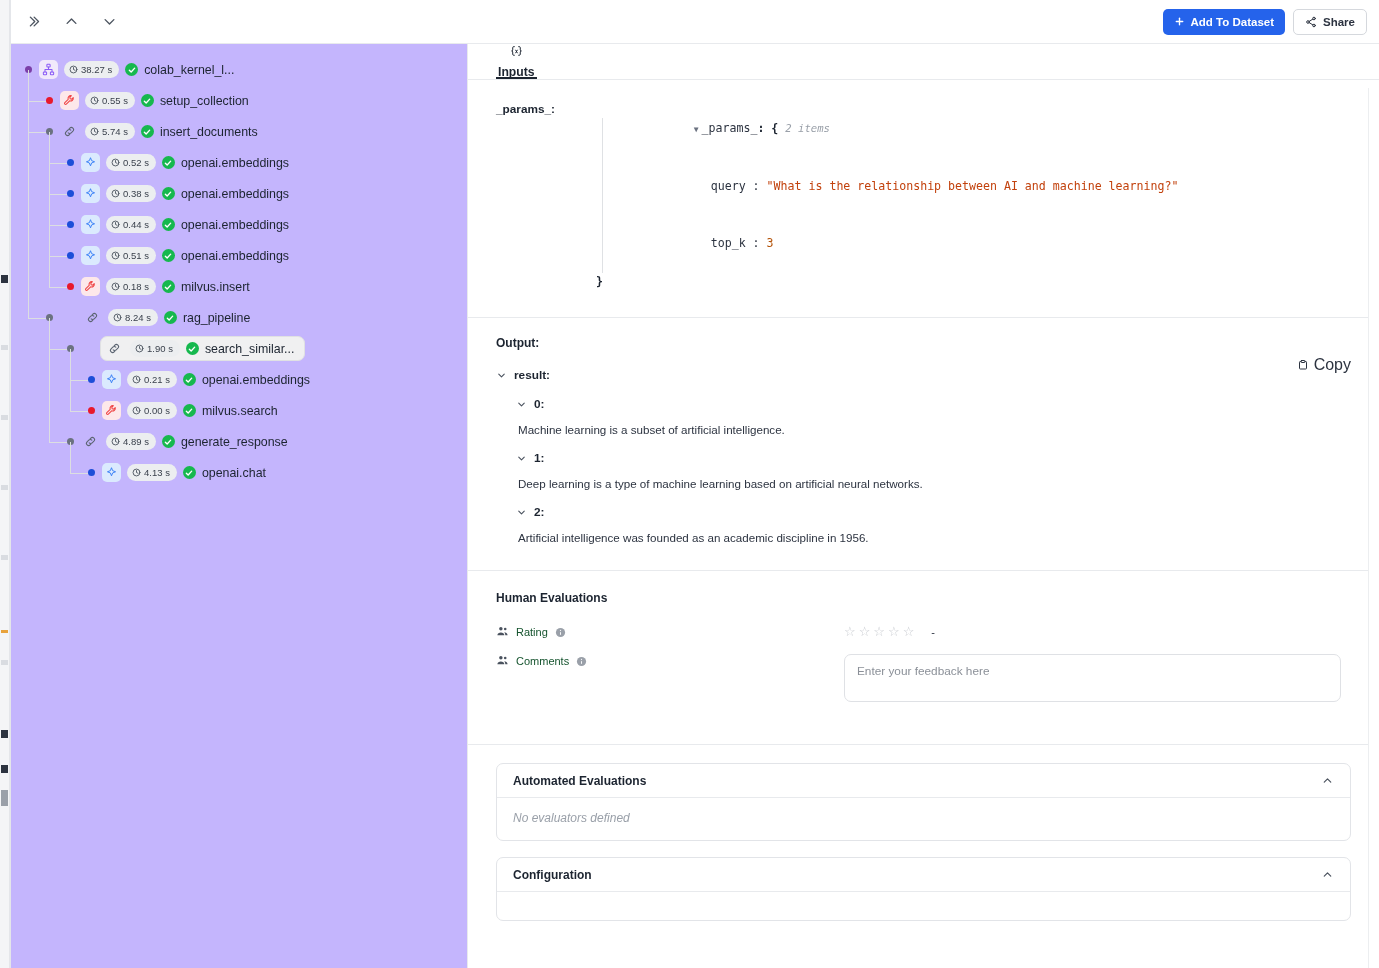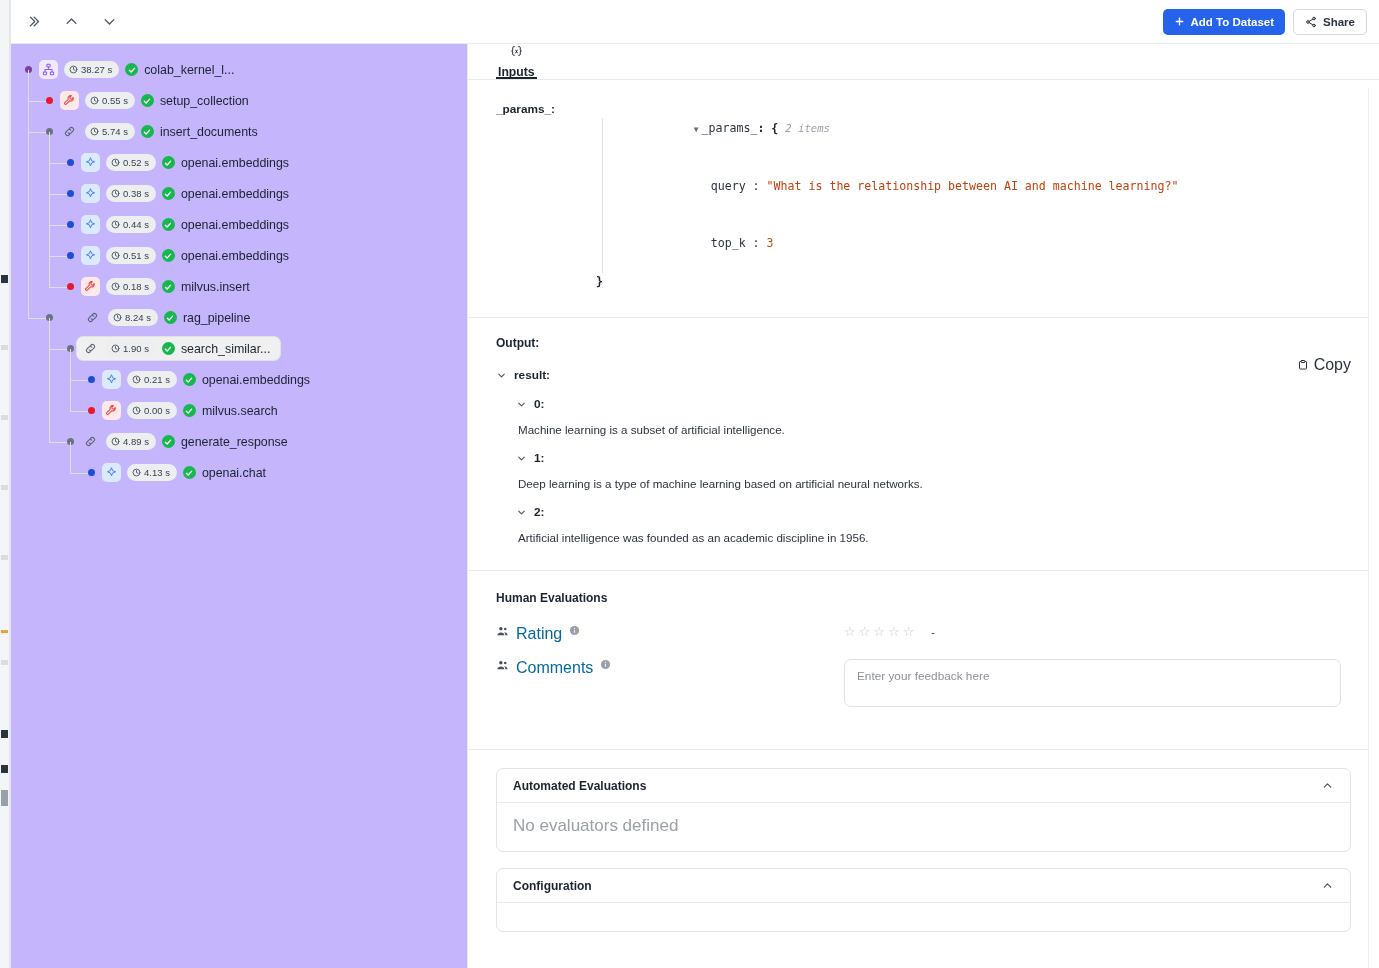--- a/index.html
+++ b/index.html
@@ -152,42 +152,42 @@
   .tree-node { margin-top: 18px; }
   .tn-head { display: flex; align-items: center; gap: 7px; font-size: 11.8px; font-weight: 700; color: #1c2430; cursor: pointer; }
   .tn-children { padding-left: 20px; }
   .tn-item { margin-top: 15px; }
   .tn-val { font-size: 11.6px; color: #2c3340; padding-left: 2px; margin-top: 12px; }
 
   
   .he-block { padding: 20px 28px 26px 28px; border-bottom: 1px solid #e8eaed; }
   .he-title { font-size: 12px; font-weight: 700; color: #1c2430; margin-bottom: 20px; }
   .he-row { display: flex; align-items: flex-start; margin-bottom: 16px; }
-  .he-lbl { width: 348px; flex: 0 0 348px; display: flex; align-items: flex-start; gap: 7px; font-size: 16px; color: #0369a1; font-weight:500; }
+  .he-lbl { width: 348px; flex: 0 0 348px; display: flex; align-items: flex-end; gap: 7px; font-size: 11px; color: #14532d; font-weight:500; }
   .stars { display: flex; align-items: center; gap: 3px; }
   .star { font-size: 13px; color: #c9ccd1; cursor: pointer; line-height: 1; }
   .dash { font-size: 11px; color: #2c3340; margin-left: 14px; }
   .fb-box {
     width: 497px; height: 48px; border: 1px solid #dfe1e5; border-radius: 7px;
     padding: 9px 12px; font-size: 11.8px; color: #1c2430; resize: none; outline: none;
     font-family: "Liberation Sans", sans-serif; background:#fff;
   }
   .fb-box::placeholder { color: #8b9098; }
 
   
   .panels { padding: 18px 28px 0 28px; }
   .panel { border: 1px solid #e2e4e8; border-radius: 7px; margin-bottom: 16px; background: #fff; }
   .panel-head {
     display: flex; align-items: center; height: 34px; padding: 0 16px;
     font-size: 12px; font-weight: 700; color: #1c2430; cursor: pointer;
     border-bottom: 1px solid #e8eaed;
   }
   .panel-caret { margin-left: auto; color: #4a525e; display:flex; }
   .panel-body { padding: 13px 16px 15px 16px; }
-  .empty-note { font-size: 17px; color: #9aa0a9; }
+  .empty-note { font-size: 12px; color: #9aa0a9; font-style: italic; }
 
   
   .rail {
     position: absolute; right: 0; top: 44px; bottom: 0; width: 11px;
     background: #fff; border-left: 1px solid #eceef0; z-index: 5;
   }
   .rail-thumb { position: absolute; left: 2px; top: 2px; width: 7px; height: 560px; border-radius: 4px; background: #fff; }
 
   svg { display: block; }
 </style>
@@ -481,21 +481,21 @@
                 <span>8.24 s</span>
               </span>
               <span class="ok-dot">
                 <svg width="8" height="8" viewBox="0 0 24 24" fill="none" stroke="#fff" stroke-width="4" stroke-linecap="round" stroke-linejoin="round">
                   <polyline points="4 12.5 9.5 18 20 6.5"></polyline>
                 </svg>
               </span>
               <span class="row-label">rag_pipeline</span>
             </div>
           </div>
-          <div class="row selected" style="padding-left: 42px;">
+          <div class="row selected" style="padding-left: 42px; gap: 24px;">
             <span class="bullet grey"></span>
             <div class="row-inner">
               <span class="type-icon chain">
                 <svg width="13" height="13" viewBox="0 0 24 24" fill="none" stroke="#5b6471" stroke-width="1.9" stroke-linecap="round">
                   <path d="M9.5 14.5a4 4 0 0 0 5.7 0l3.1-3.1a4 4 0 1 0-5.7-5.7l-1.3 1.3"></path>
                   <path d="M14.5 9.5a4 4 0 0 0-5.7 0l-3.1 3.1a4 4 0 1 0 5.7 5.7l1.3-1.3"></path>
                 </svg>
               </span>
               <span class="dur">
                 <span>

